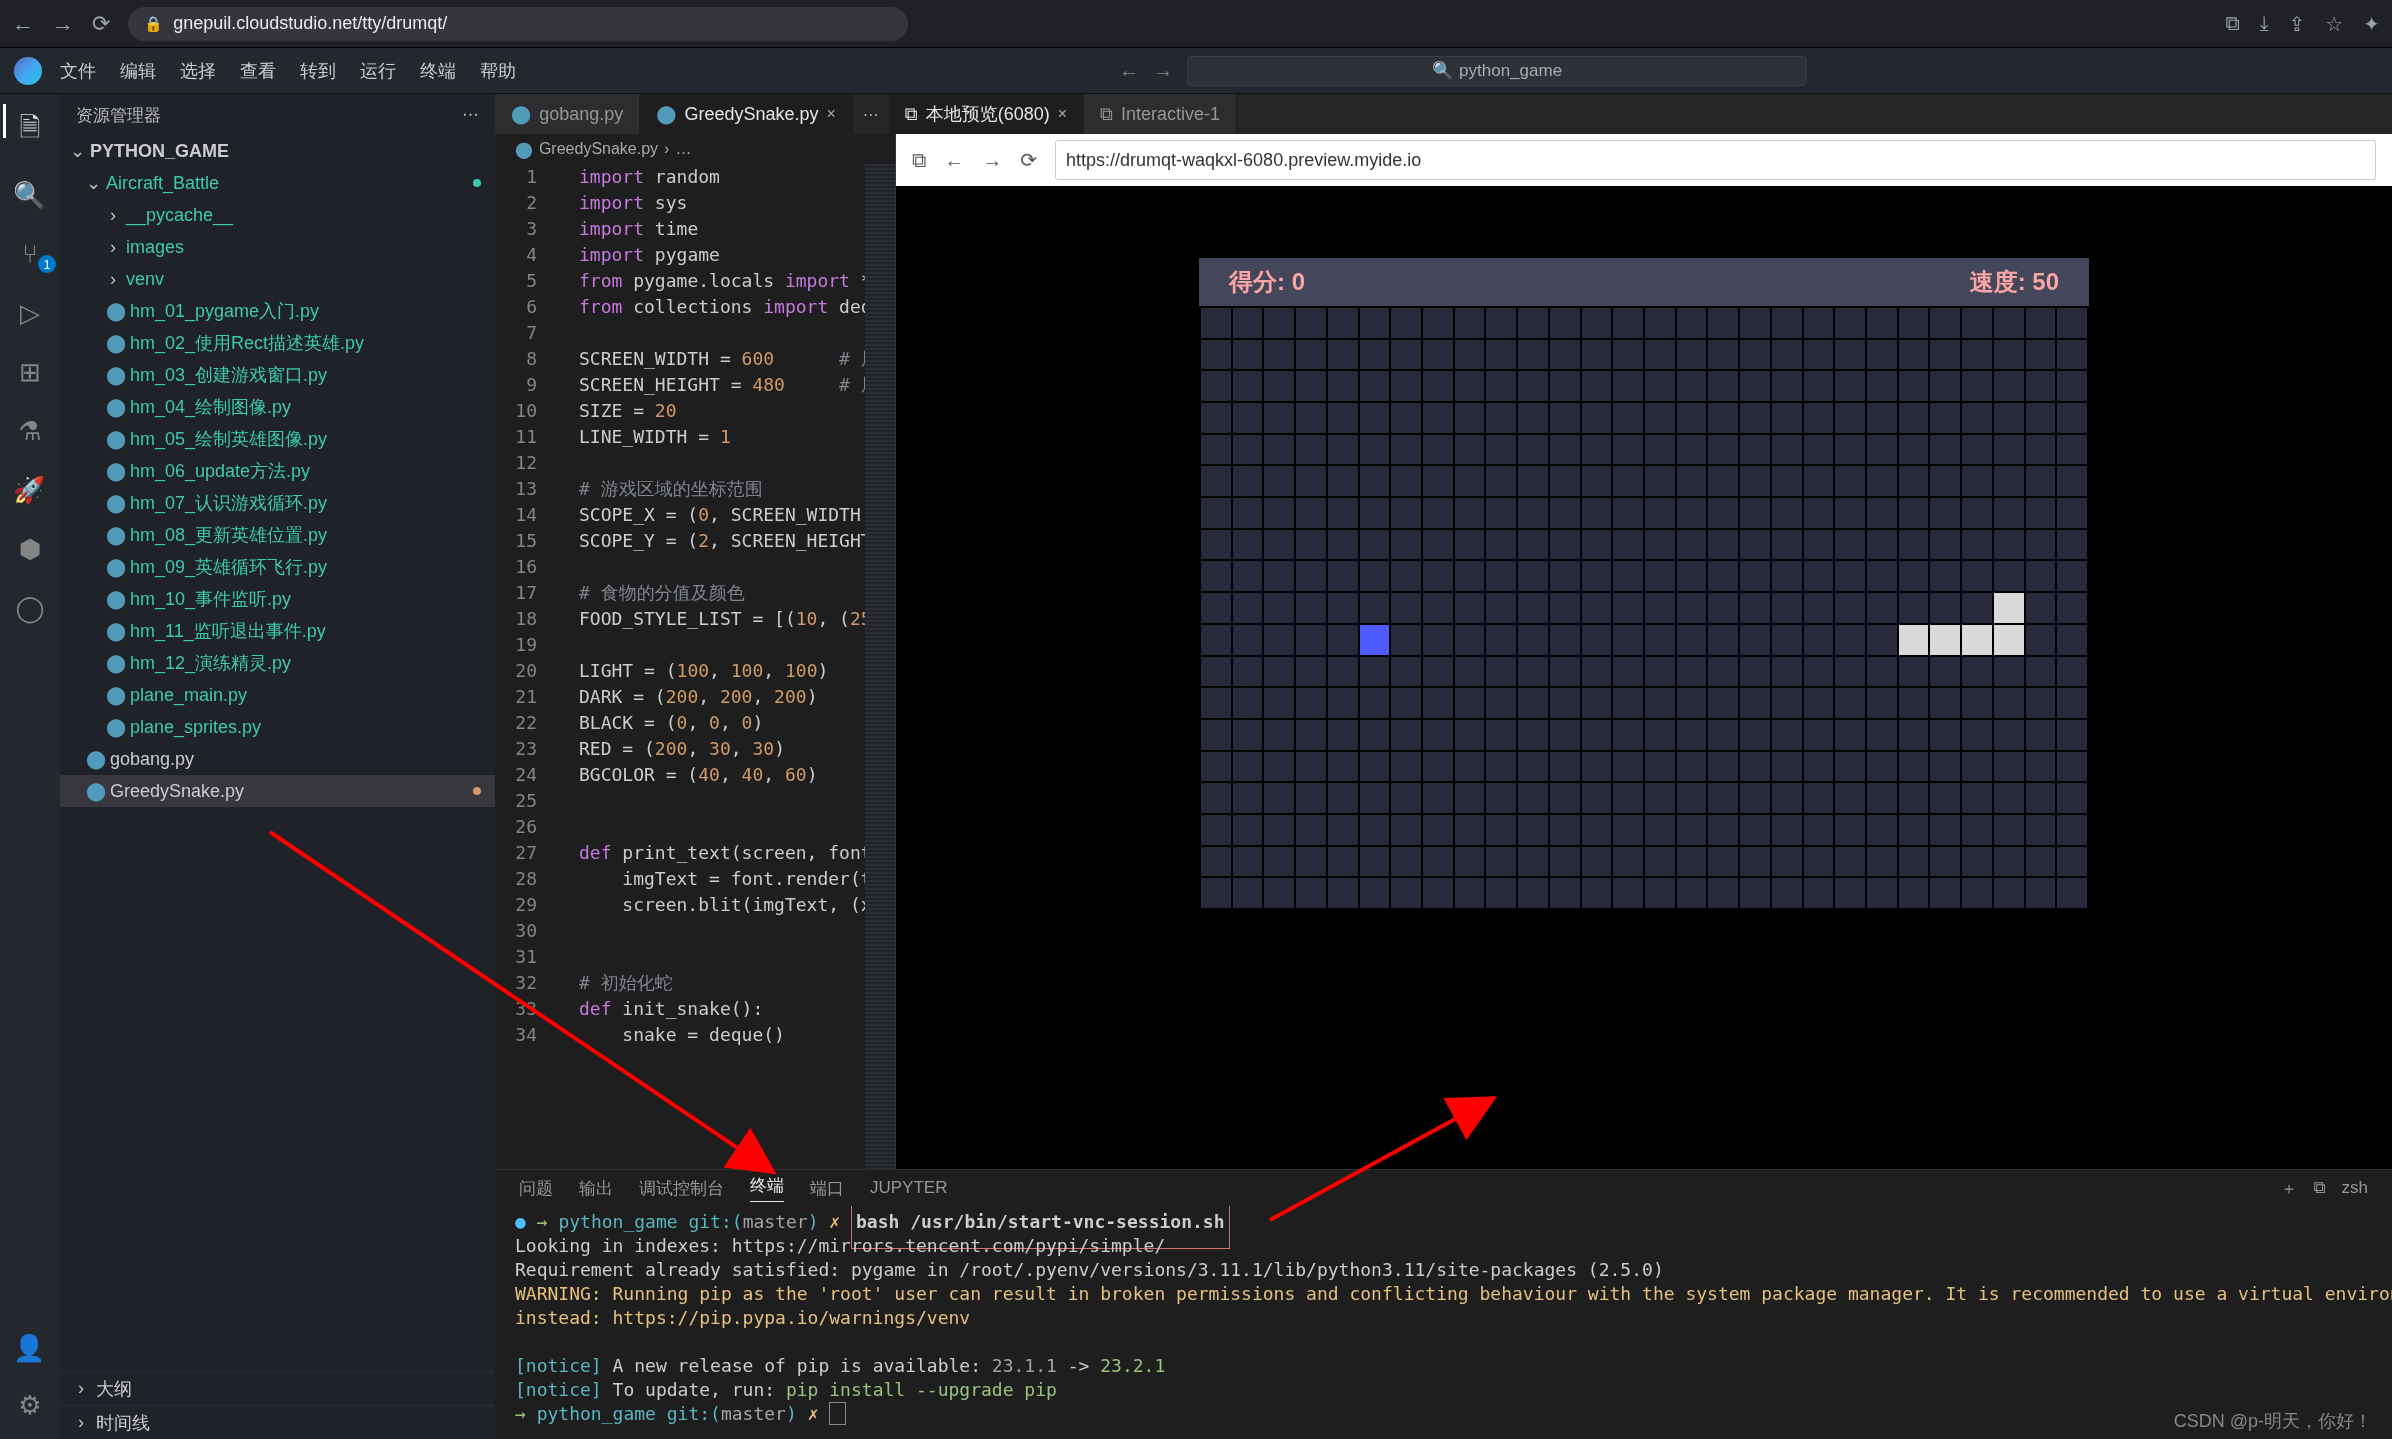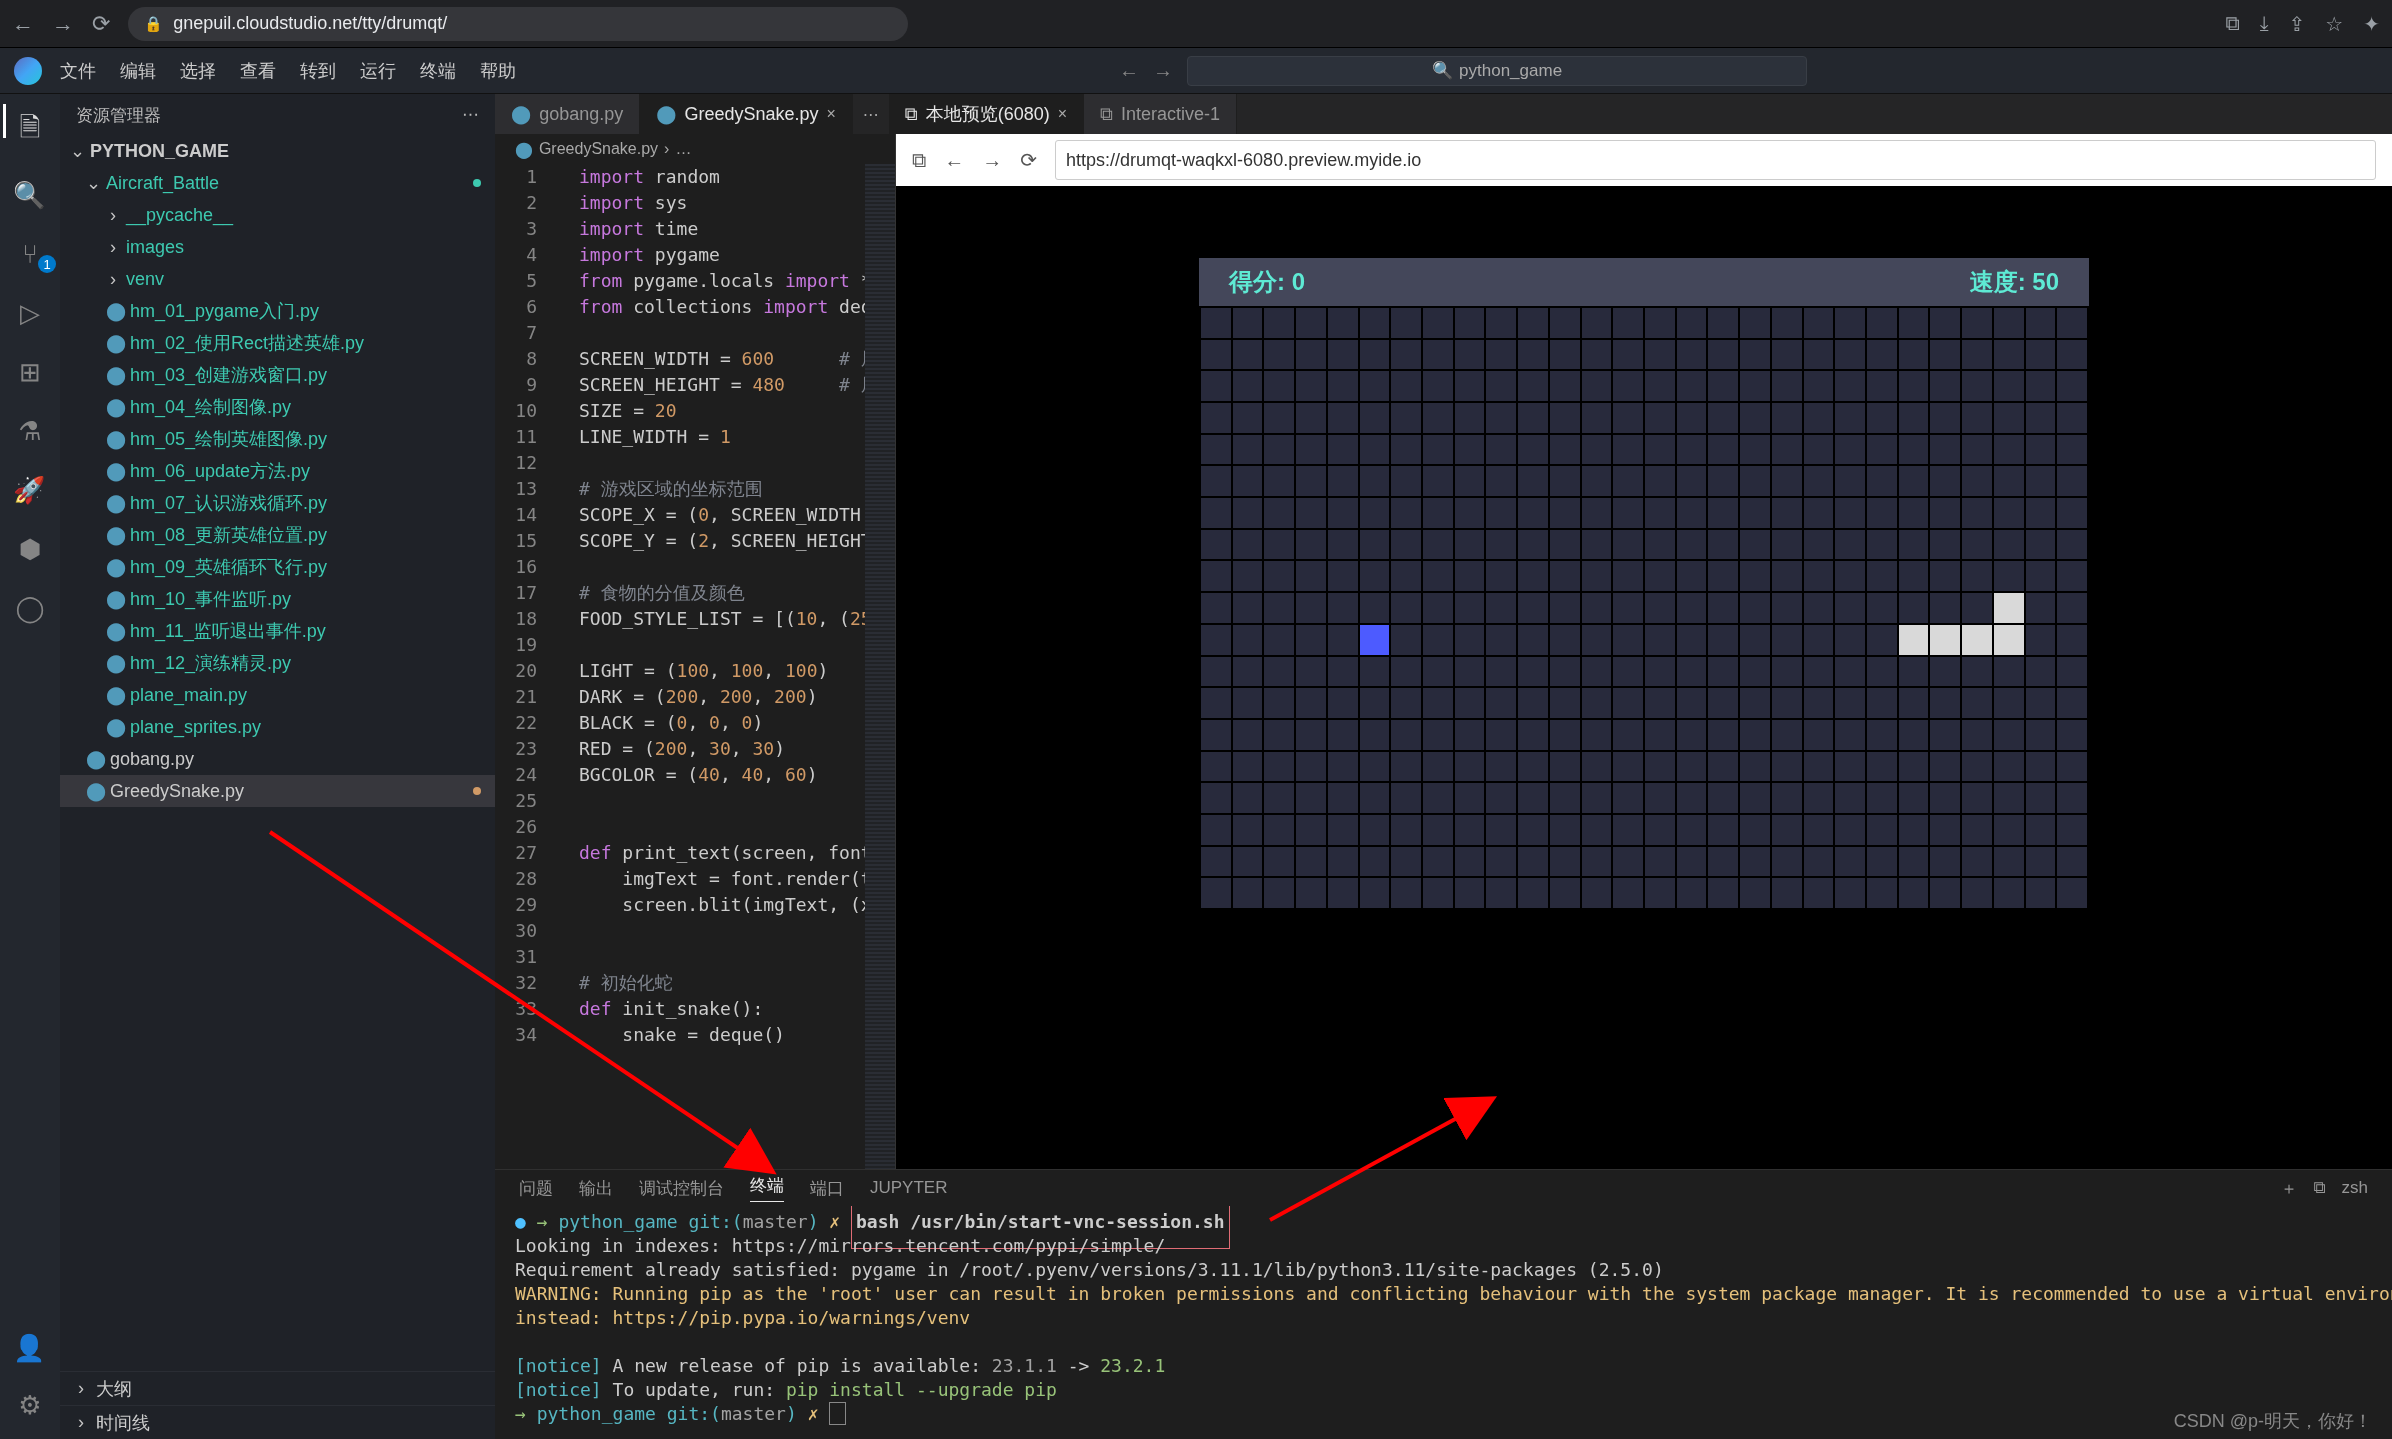--- a/index.html
+++ b/index.html
@@ -54,21 +54,21 @@
 .minimap{width:30px;background:#202225;background-image:repeating-linear-gradient(#2a2d34 0 2px,transparent 2px 4px);}
 
 .preview-pane{flex:1;display:flex;flex-direction:column;background:#fff;border-left:1px solid #333;}
 .pv-tabs{height:40px;background:#252526;display:flex;}
 .pv-addr{height:52px;background:#fff;display:flex;align-items:center;padding:0 16px;gap:18px;}
 .pv-addr .icn{color:#555;font-size:20px;}
 .pv-addr input{flex:1;height:40px;border:1px solid #ccc;border-radius:3px;padding:0 10px;font-size:18px;color:#333;background:#fff;}
 .vnc-banner{height:30px;background:#7b8794;color:#fff;text-align:center;display:flex;align-items:center;justify-content:center;font-size:17px;}
 .game-area{flex:1;background:#000;display:flex;align-items:flex-start;justify-content:center;padding-top:72px;}
 .game-window{width:890px;}
-.game-top{height:48px;background:#44475a;display:flex;align-items:center;justify-content:space-between;padding:0 30px;color:#5eead4;font-size:24px;font-weight:bold;}
+.game-top{height:48px;background:#44475a;display:flex;align-items:center;justify-content:space-between;padding:0 30px;color:#fca5a5;font-size:24px;font-weight:bold;}
 .game-field{background:#282a3c;display:grid;grid-template-columns:repeat(28,1fr);grid-template-rows:repeat(19,1fr);width:890px;height:604px;border:1px solid #000;}
 .cell{border:1px solid #000;}
 .cell.food{background:#4d5bff;}
 .cell.snake{background:#d9d9d9;}
 
 .panel{height:270px;background:#1e1e1e;border-top:1px solid #303030;display:flex;flex-direction:column;}
 .panel-tabs{height:36px;display:flex;align-items:center;gap:26px;padding:0 24px;font-size:17px;color:#969696;}
 .panel-tabs .pt.active{color:#e8e8e8;border-bottom:1px solid #e8e8e8;padding-bottom:4px;}
 .panel-tabs .right{margin-left:auto;display:flex;gap:16px;align-items:center;}
 .term{flex:1;font-family:Consolas,monospace;font-size:18px;line-height:24px;padding:4px 20px;color:#ccc;overflow:hidden;white-space:pre;}

